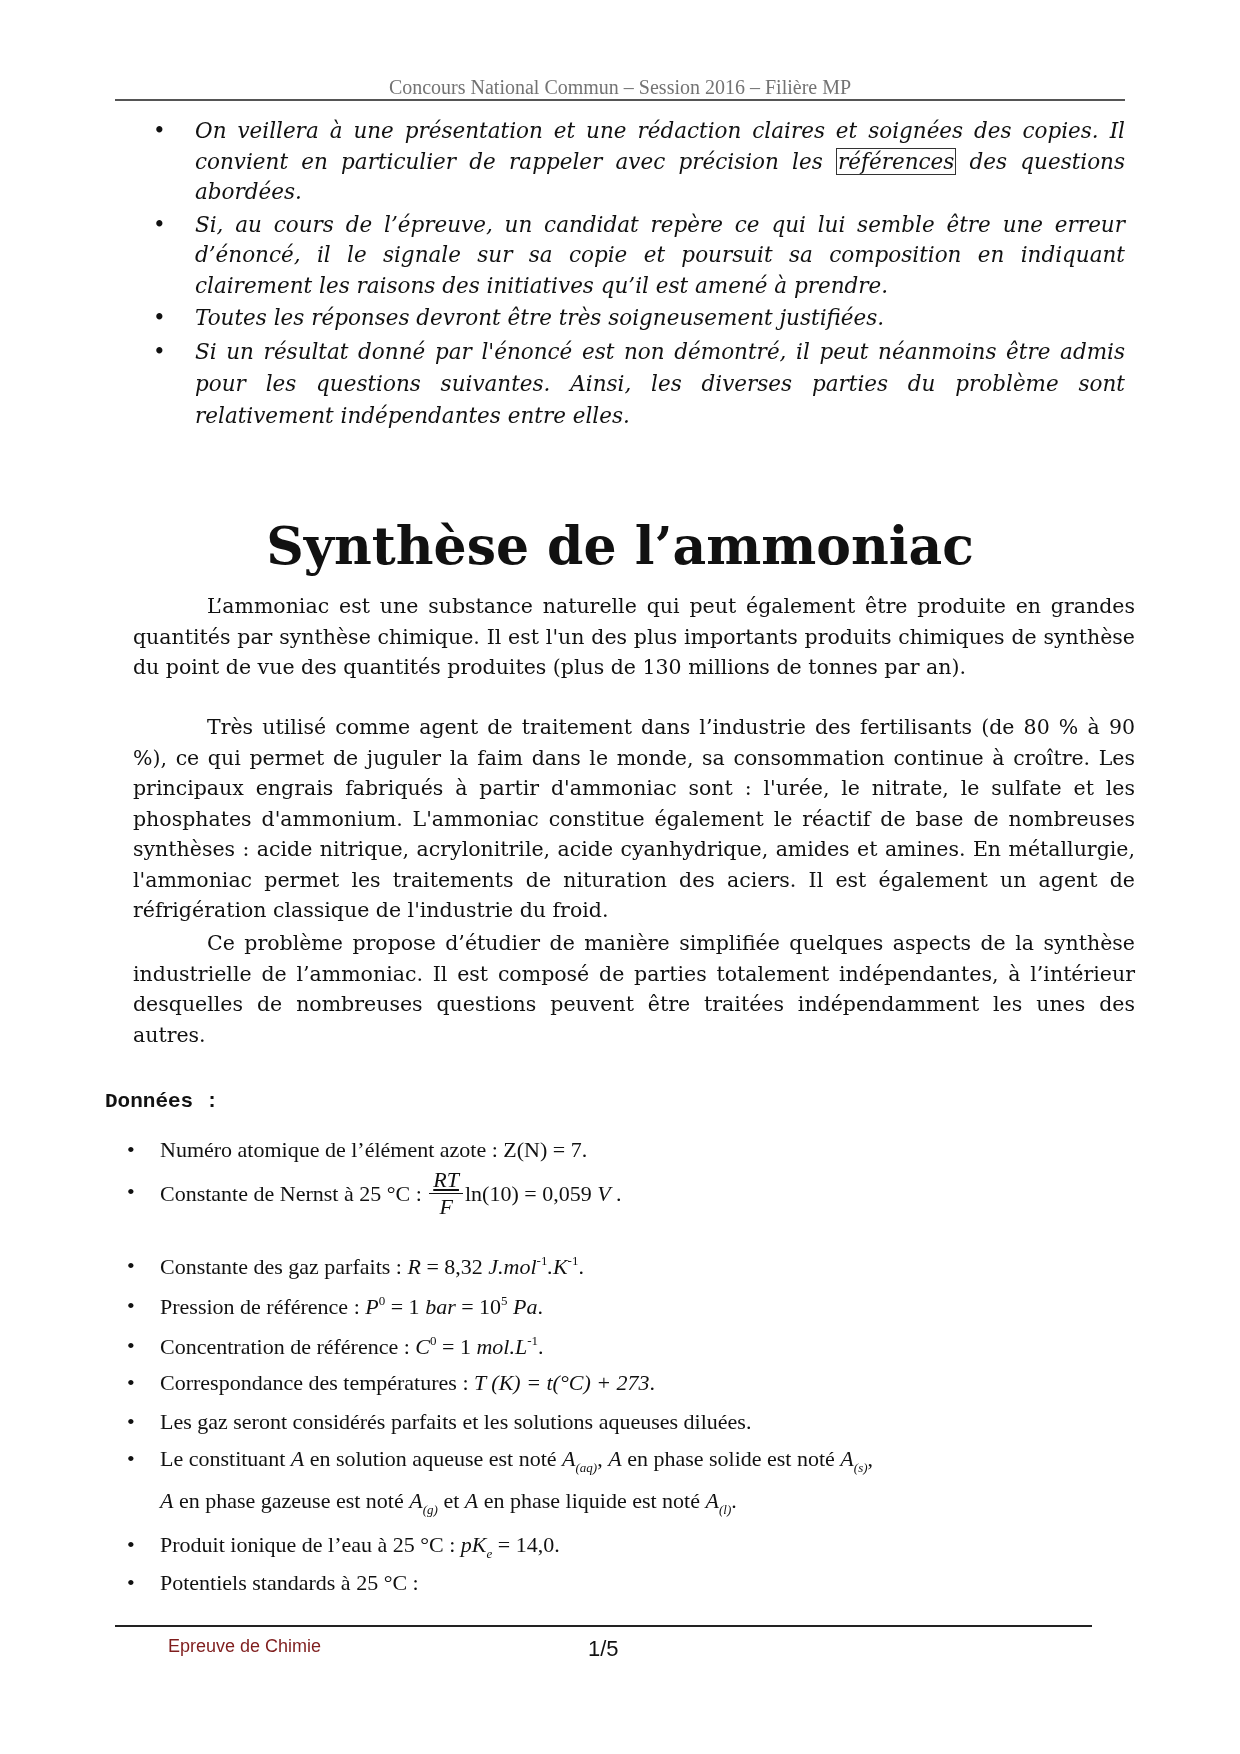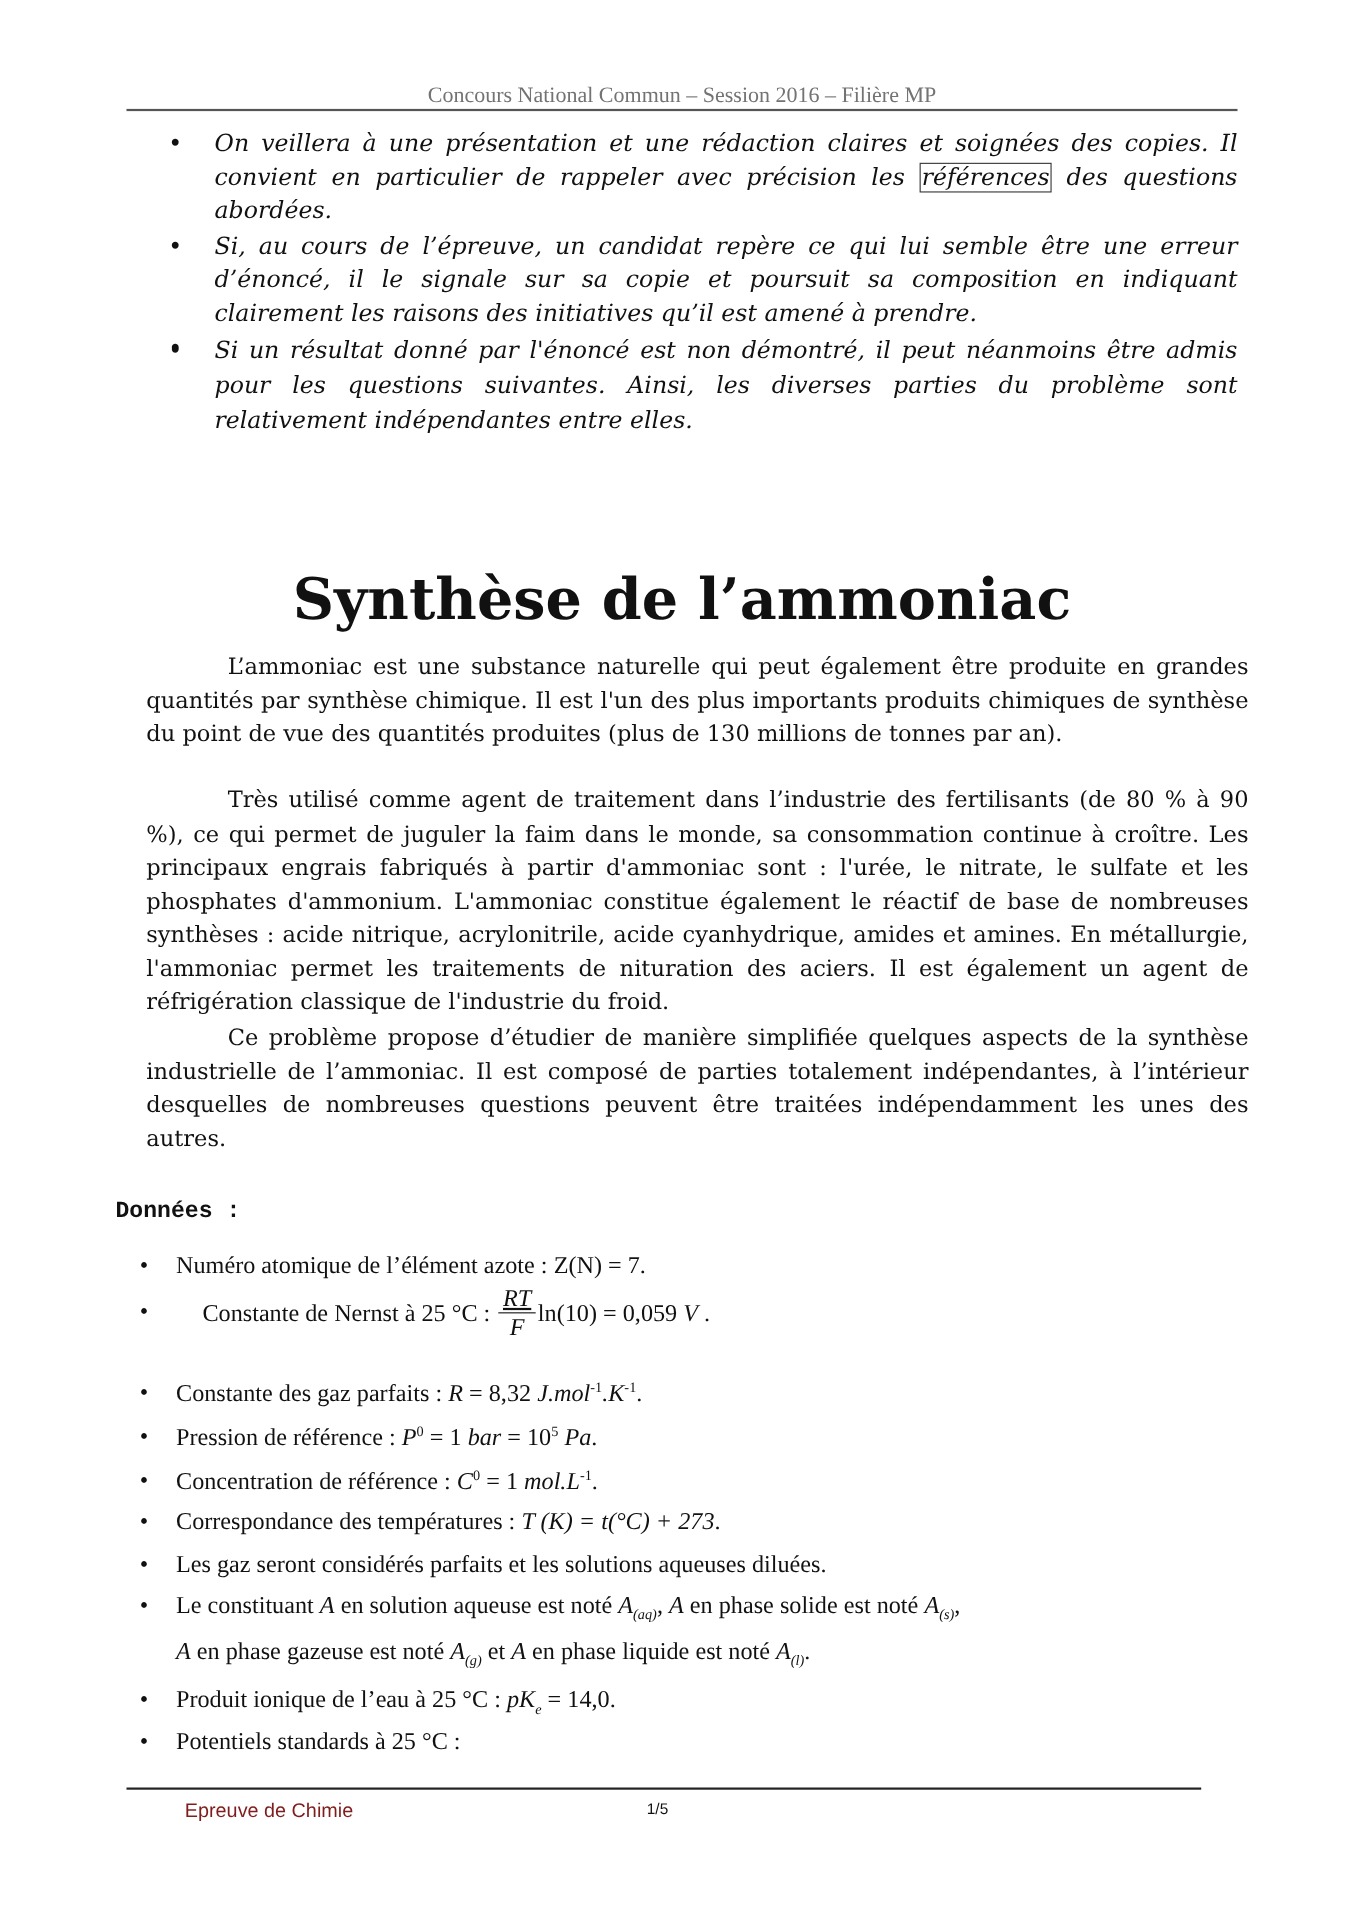--- a/index.html
+++ b/index.html
@@ -28,39 +28,40 @@
   .data-item .dot { position: absolute; left: 8px; }
   .data-item .txt { position: absolute; left: 41px; white-space: nowrap; }
   .m { font-family: "Liberation Serif", serif; font-style: italic; }
   sup { font-size: 13px; vertical-align: 9px; }
   sub { font-size: 13px; vertical-align: -6px; }
   .frac { display: inline-block; vertical-align: middle; text-align: center; margin: 0 2px; }
   .frac .num { display: block; border-bottom: 1.5px solid #111; padding: 0 4px; line-height: 26px; font-style: italic; text-decoration: underline; }
   .frac .den { display: block; line-height: 26px; font-style: italic; }
   .rule-bottom { left: 115px; width: 977px; top: 1625px; height: 0; border-top: 2px solid #222; }
   .footer-left { left: 168px; top: 1636px; font-family: "Liberation Sans", sans-serif; font-size: 18px; color: #7f1d1d; }
-  .footer-page { left: 588px; top: 1636px; font-family: "Liberation Sans", sans-serif; font-size: 14px; color: #111; }
+  .footer-page { left: 588px; top: 1636px; font-family: "Liberation Sans", sans-serif; font-size: 22px; color: #111; }
 </style>
 </head>
 <body>
 
 <div class="abs running-header">Concours National Commun – Session 2016 – Filière MP</div>
 <div class="abs rule-top"></div>
 
 <div class="abs bullets">
   <div class="b">
     <span class="dot">•</span>
     <span>On veillera à une présentation et une rédaction claires et soignées des copies. Il convient en particulier de rappeler avec précision les </span><span class="boxed">références</span><span> des questions abordées.</span>
   </div>
   <div class="b" style="margin-top:2px;">
     <span class="dot">•</span>
     <span>Si, au cours de l’épreuve, un candidat repère ce qui lui semble être une erreur d’énoncé, il le signale sur sa copie et poursuit sa composition en indiquant clairement les raisons des initiatives qu’il est amené à prendre.</span>
   </div>
   <div class="b" style="margin-top:2px;">
     <span class="dot">•</span>
+    <span>Toutes les réponses devront être très soigneusement justifiées.</span>
   </div>
   <div class="b" style="margin-top:2px; line-height:32px;">
     <span class="dot">•</span>
     <span>Si un résultat donné par l'énoncé est non démontré, il peut néanmoins être admis pour les questions suivantes. Ainsi, les diverses parties du problème sont relativement indépendantes entre elles.</span>
   </div>
 </div>
 
 <div class="abs title">Synthèse de l’ammoniac</div>
 
 <div class="abs para p1">
@@ -76,21 +77,21 @@
 <div class="abs donnees">Données :</div>
 
 <div class="abs data-list" style="top:0; height:1754px;">
   <div class="data-item" style="top:1137px;">
     <span class="dot">•</span>
     <span class="txt">Numéro atomique de l’élément azote : Z(N) = 7.</span>
   </div>
 
   <div class="data-item" style="top:1167px;">
     <span class="dot" style="top:12px;">•</span>
-    <span class="txt" style="top:0;margin-left:24px;">
+    <span class="txt" style="top:0;">
       <span style="vertical-align:middle;">Constante de Nernst à 25 °C  : </span><span class="frac"><span class="num">RT</span><span class="den">F</span></span><span style="vertical-align:middle;">ln(10)  =  0,059 </span><span class="m" style="vertical-align:middle;">V</span><span style="vertical-align:middle;"> .</span>
     </span>
   </div>
 
   <div class="data-item" style="top:1253px;">
     <span class="dot">•</span>
     <span class="txt"><span>Constante des gaz parfaits : </span><span class="m">R</span><span> = 8,32 </span><span class="m">J.mol</span><sup>-1</sup><span class="m">.K</span><sup>-1</sup><span>.</span></span>
   </div>
 
   <div class="data-item" style="top:1293px;">

